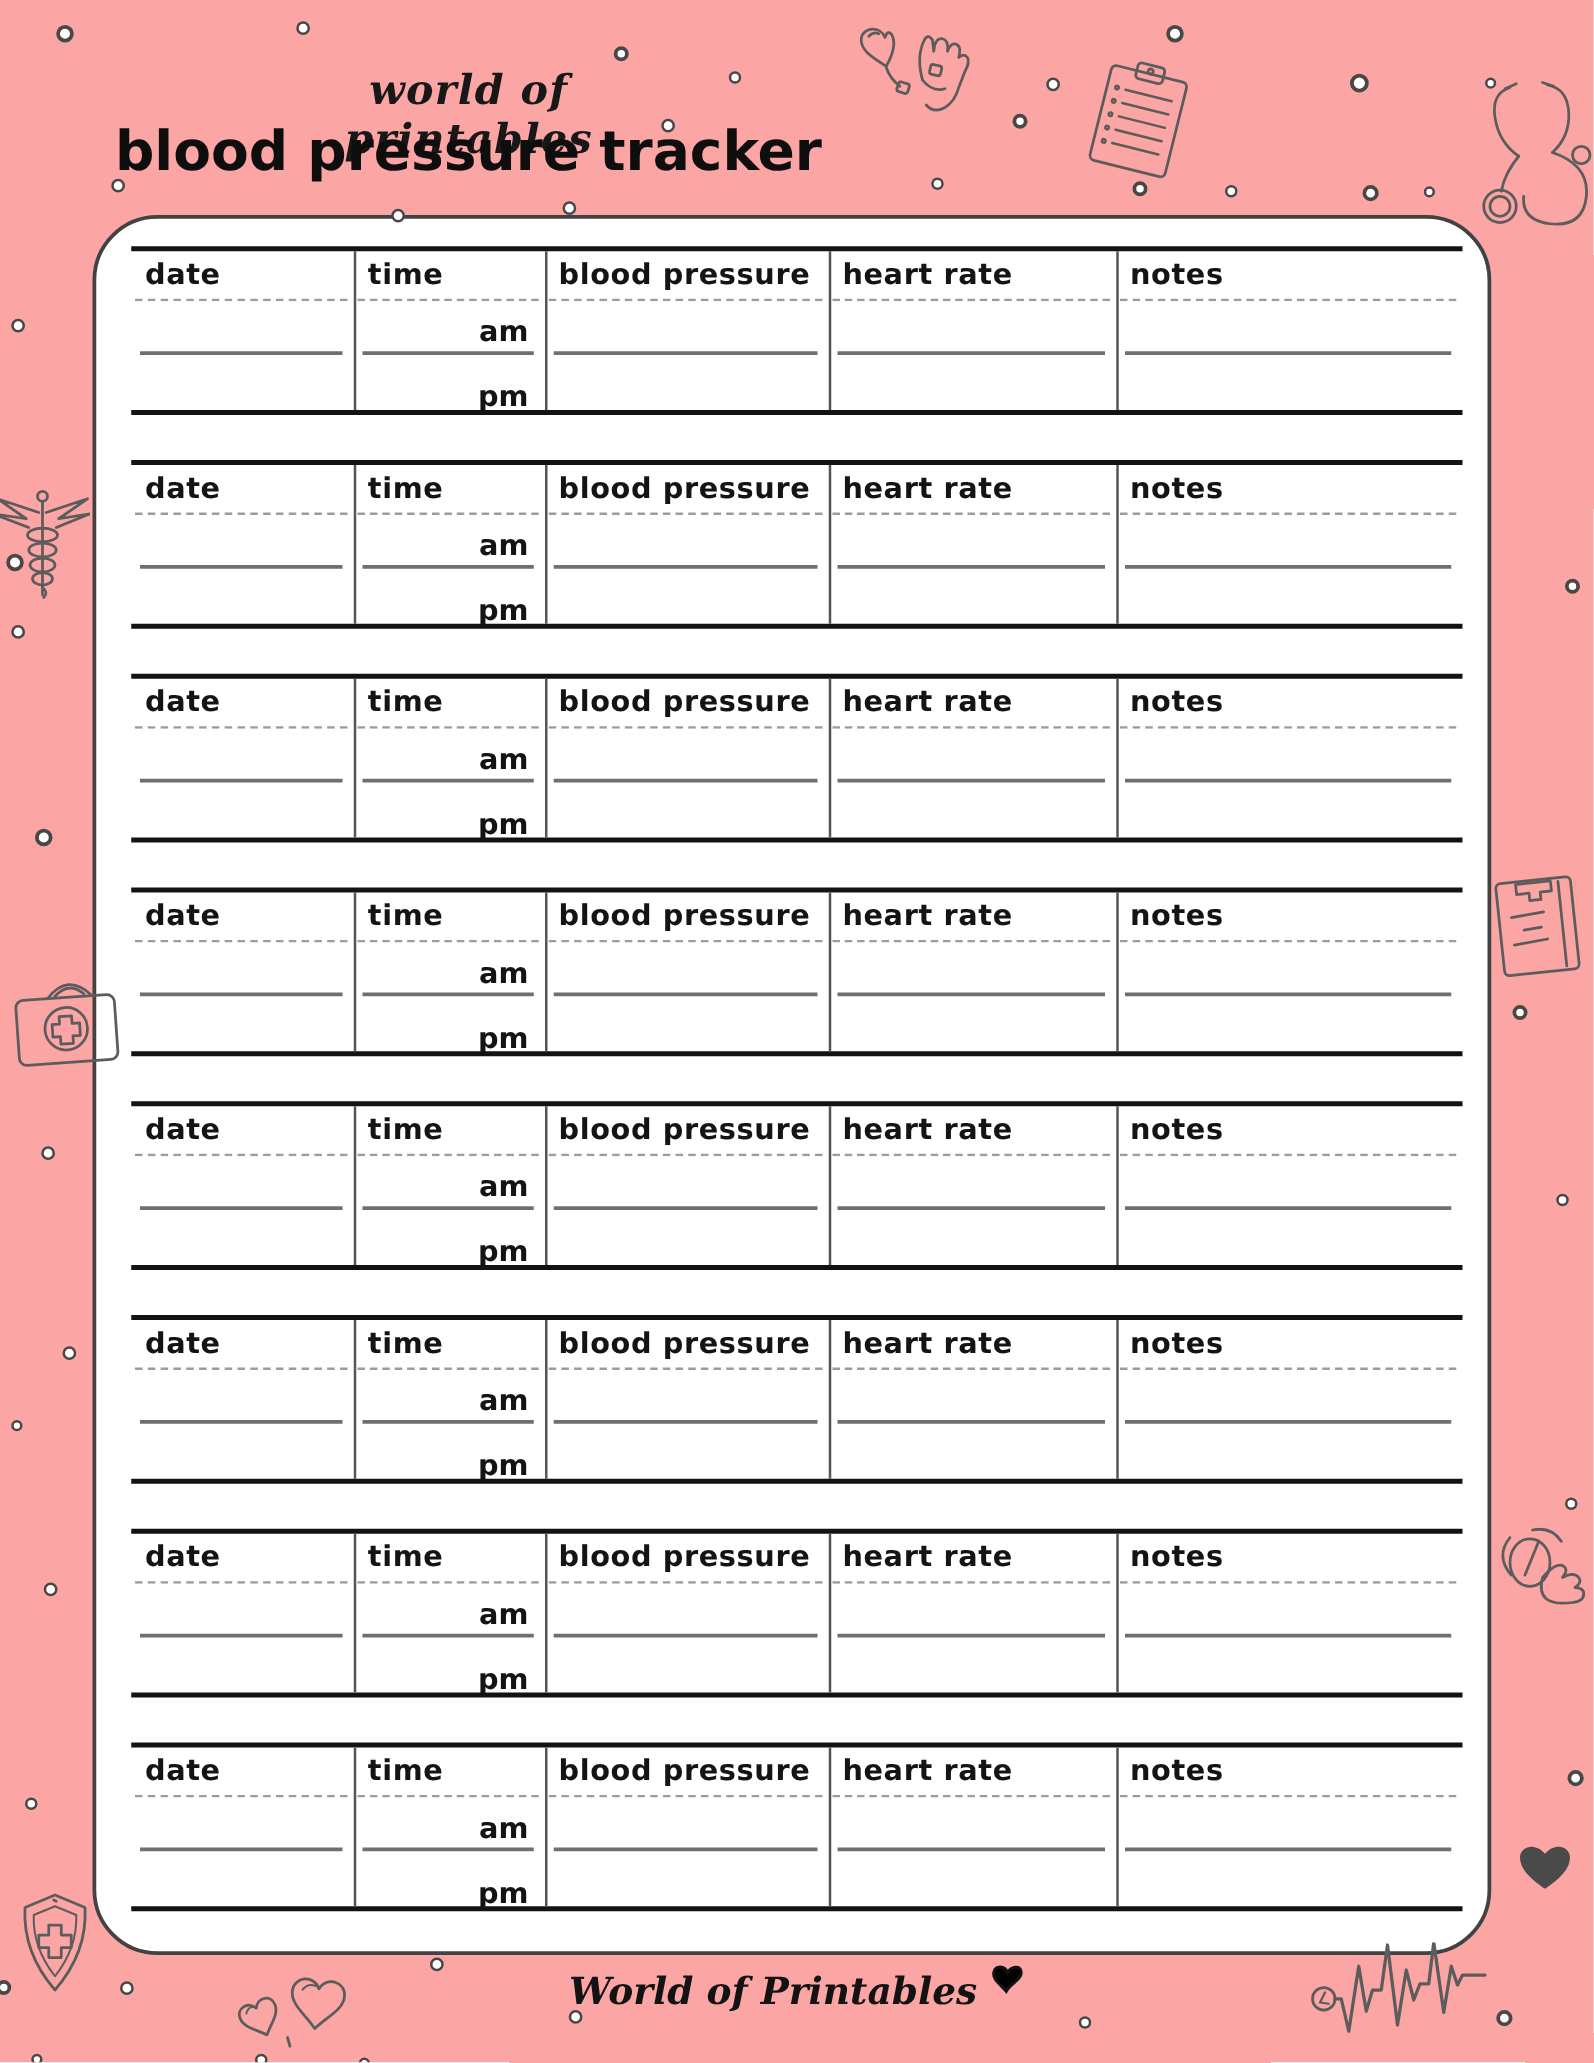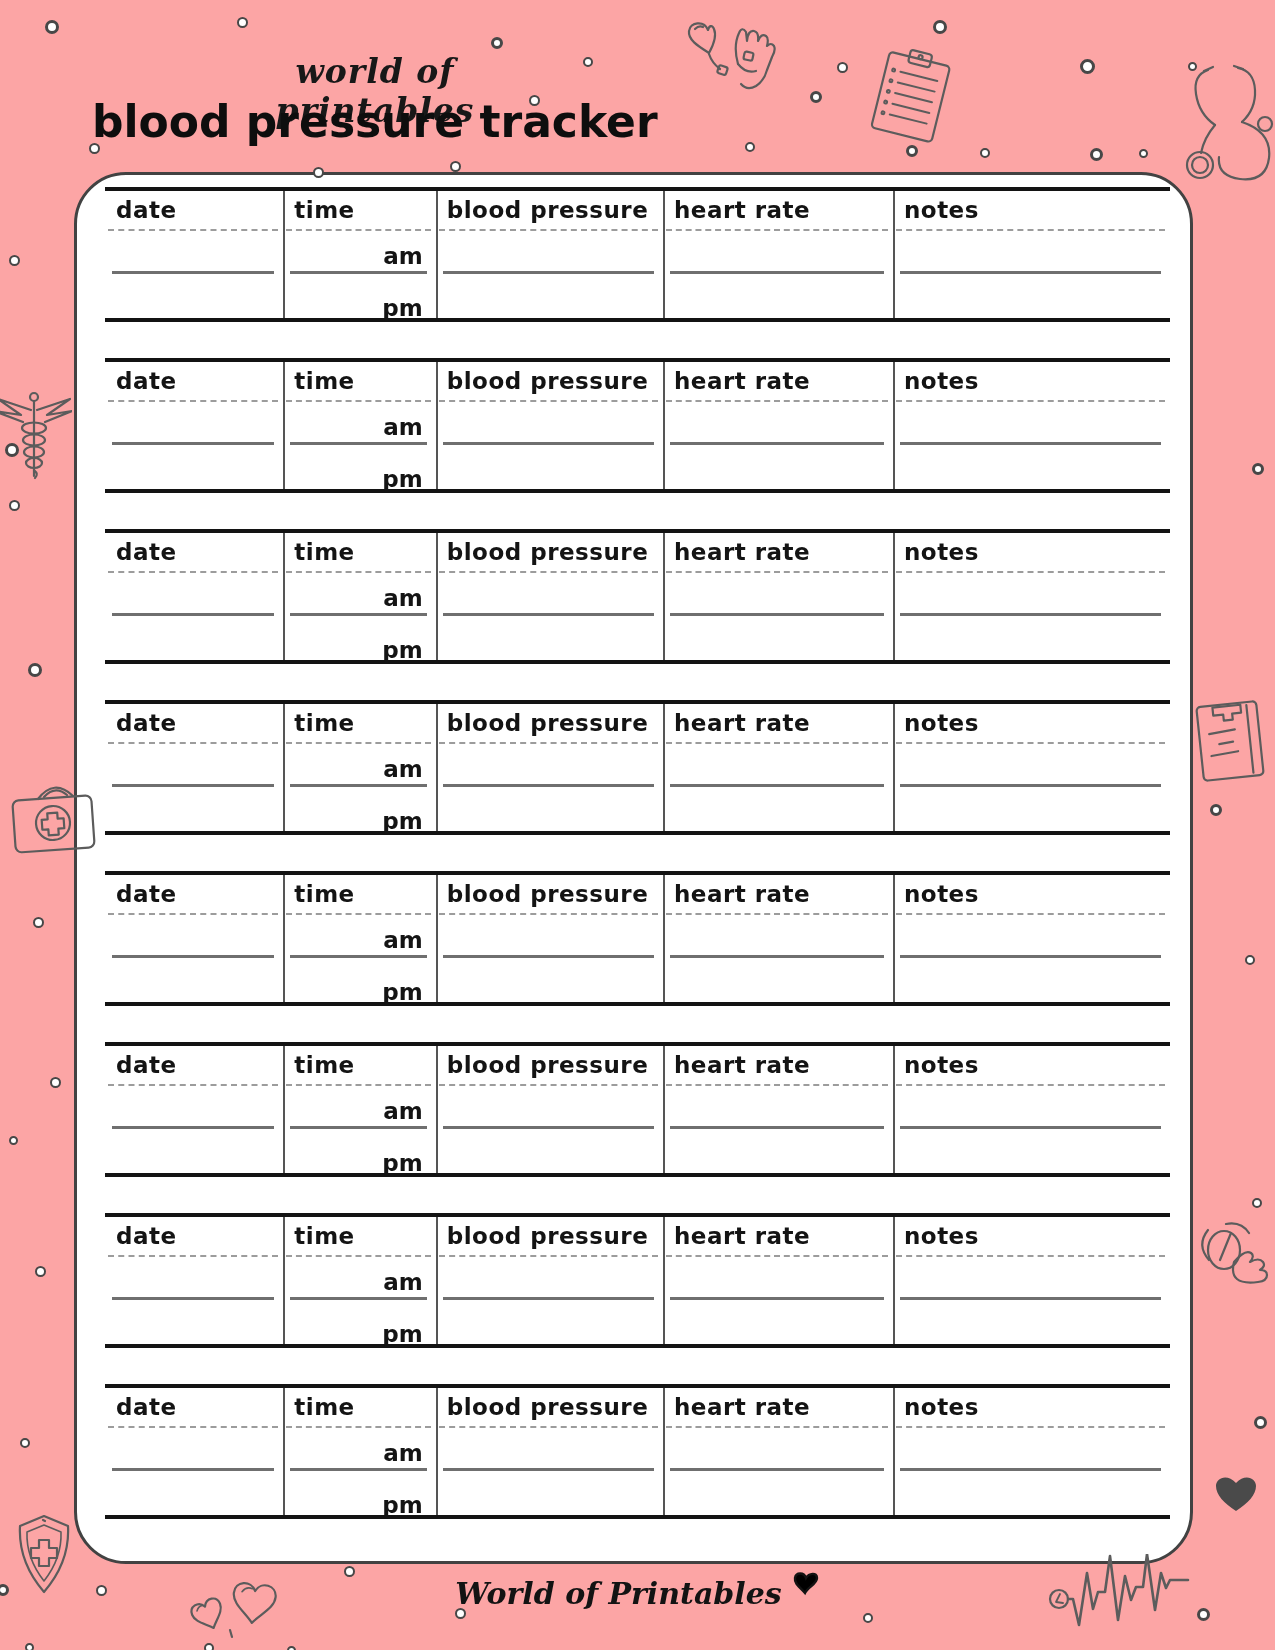--- a/index.html
+++ b/index.html
@@ -16,21 +16,21 @@
   .page-title {
     position:absolute; left:92px; top:96px;
     font-size:44px; font-weight:800; letter-spacing:0; color:#0e0e0e;
   }
   
   .tracker-card {
     position:absolute; left:74px; top:172px; width:1119px; height:1392px;
     border:3px solid #424242; border-radius:52px; box-sizing:border-box; background:#fff;
   }
   .sections {
-    position:absolute; left:28px; right:20px; top:12px;
+    position:absolute; left:28px; right:20px; top:22px;
     display:flex; flex-direction:column; gap:36px;
   }
   .bp-section {
     position:relative; height:135px; box-sizing:border-box;
     border-top:4px solid #131313; border-bottom:4px solid #131313; background:#fff;
   }
   .divider { position:absolute; top:0; bottom:0; width:2px; background:#555; z-index:1; }
   .divider.d1 { left:16.74%; } .divider.d2 { left:31.06%; }
   .divider.d3 { left:52.39%; } .divider.d4 { left:73.99%; }
   .row { display:grid; grid-template-columns:16.74% 14.32% 21.33% 21.6% 26.01%; }

